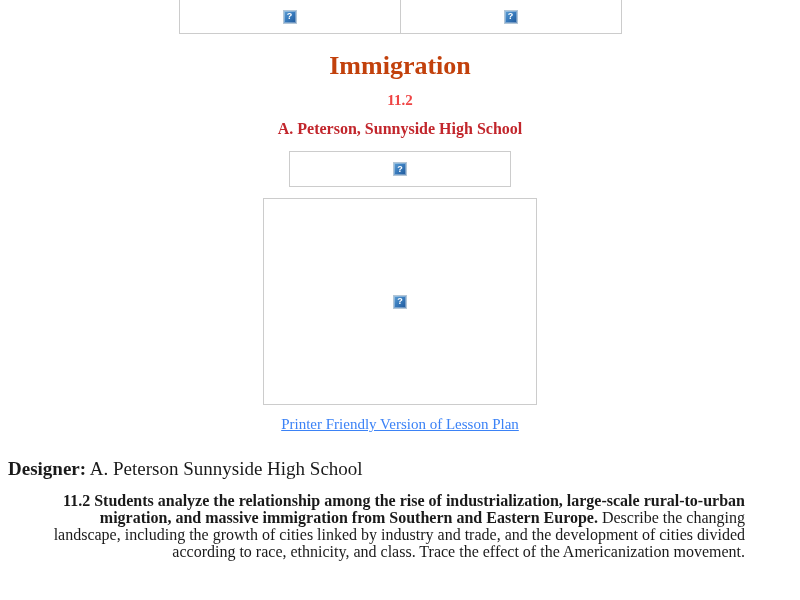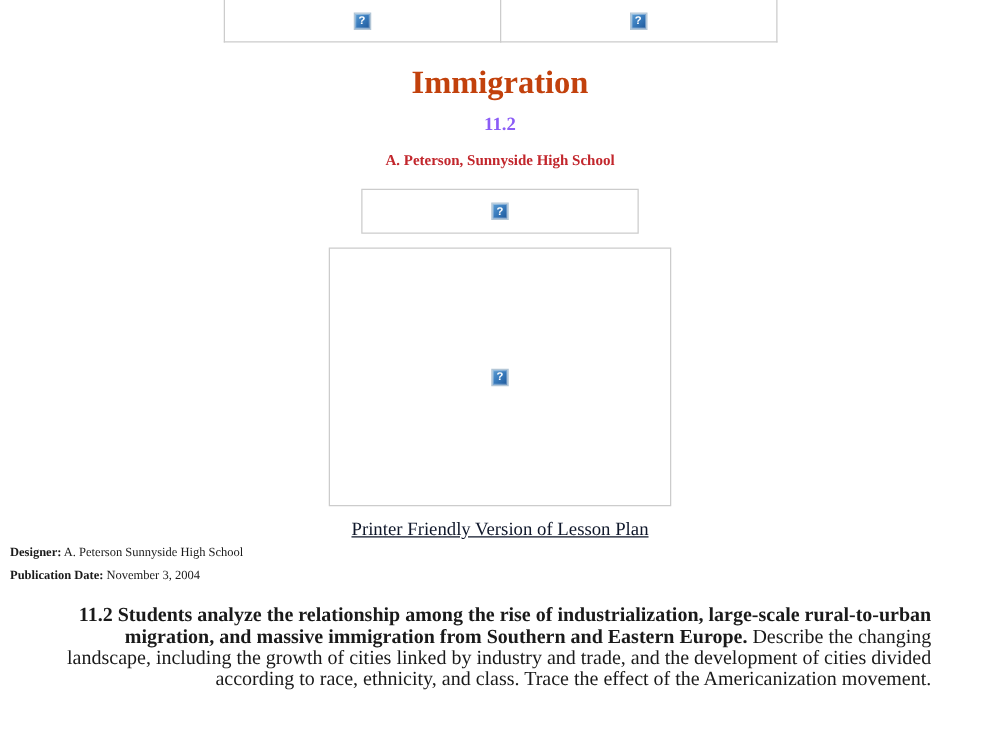--- a/index.html
+++ b/index.html
@@ -60,51 +60,51 @@
     margin: 17px 0 0 0;
     text-align: center;
     color: #c2410c;
     font-size: 26px;
     line-height: 29px;
     font-weight: bold;
   }
   p.std-num {
     margin: 13px 0 0 0;
     text-align: center;
-    color: #8b5cf6;
+    color: #ef4444;
     font-size: 15px;
     line-height: 15px;
     font-weight: bold;
   }
   p.author {
     margin: 12px 0 0 0;
     text-align: center;
     color: #c2262c;
-    font-size: 12px;
+    font-size: 16px;
     line-height: 17px;
     font-weight: bold;
   }
 
   
   p.link-row {
     margin: 12px 0 0 0;
     text-align: center;
     font-size: 15px;
     line-height: 15px;
   }
   p.link-row a {
-    color: #0f172a;
+    color: #3b82f6;
     text-decoration: underline;
     cursor: pointer;
   }
 
   
   p.info {
-    margin: 4px 0 0 8px;
-    font-size: 10px;
+    margin: 30px 0 0 8px;
+    font-size: 19px;
     line-height: 14px;
   }
   p.info.standard-label { margin-top: 13px; }
   p.standard-para {
     margin: 16px 55px 0 38px;
     font-size: 16px;
     line-height: 17px;
     text-align: right;
   }
   b { font-weight: bold; }
@@ -147,24 +147,20 @@
 
   <p class="link-row">
     <a href="#">Printer Friendly Version of Lesson Plan</a>
   </p>
 
   <p class="info">
     <b>Designer:</b>
     <span>A. Peterson Sunnyside High School</span>
   </p>
 
-  <p class="info">
-    <b>Publication Date:</b>
-    <span>November 3, 2004</span>
-  </p>
 
 
   <p class="standard-para">
     <b>11.2 Students analyze the relationship among the rise of industrialization, large-scale rural-to-urban migration, and massive immigration from Southern and Eastern Europe.</b>
     <span>Describe the changing landscape, including the growth of cities linked by industry and trade, and the development of cities divided according to race, ethnicity, and class. Trace the effect of the Americanization movement.</span>
   </p>
 
 </div>
 
 </body></html>

